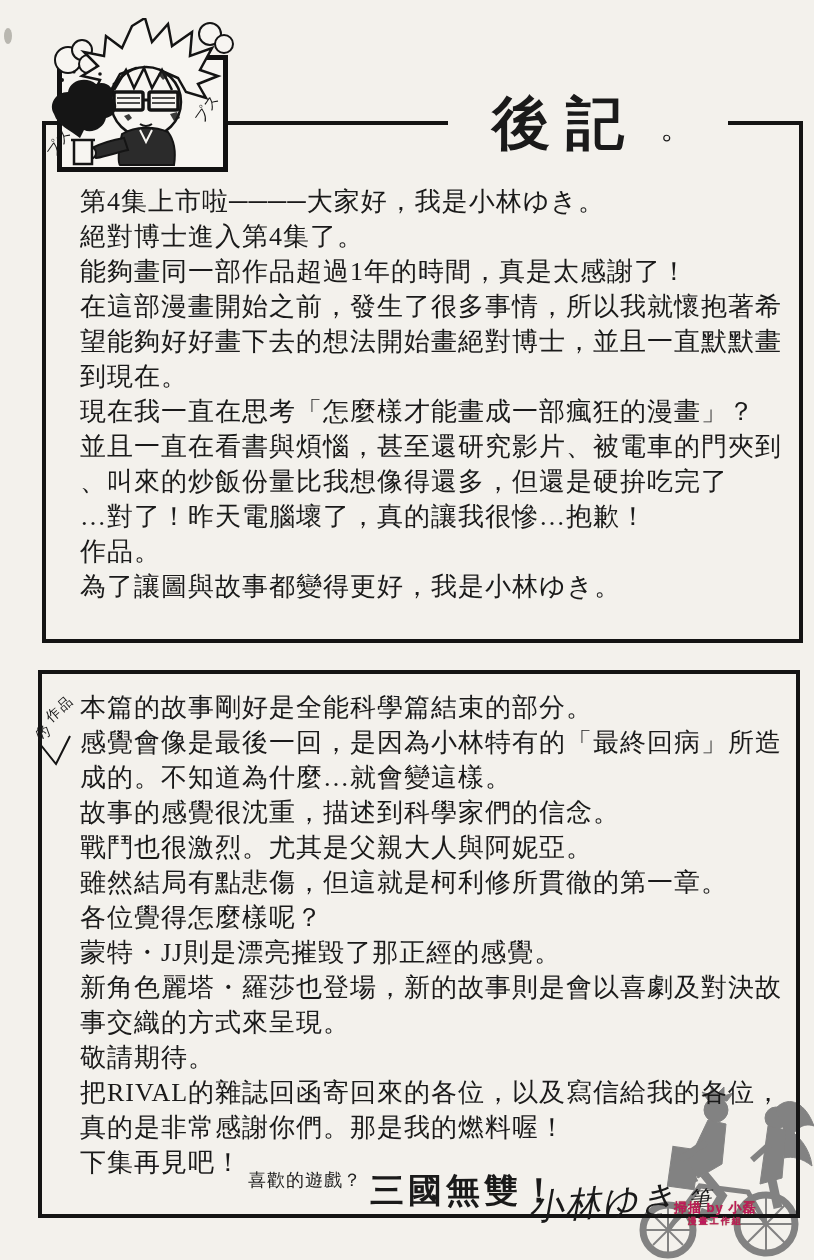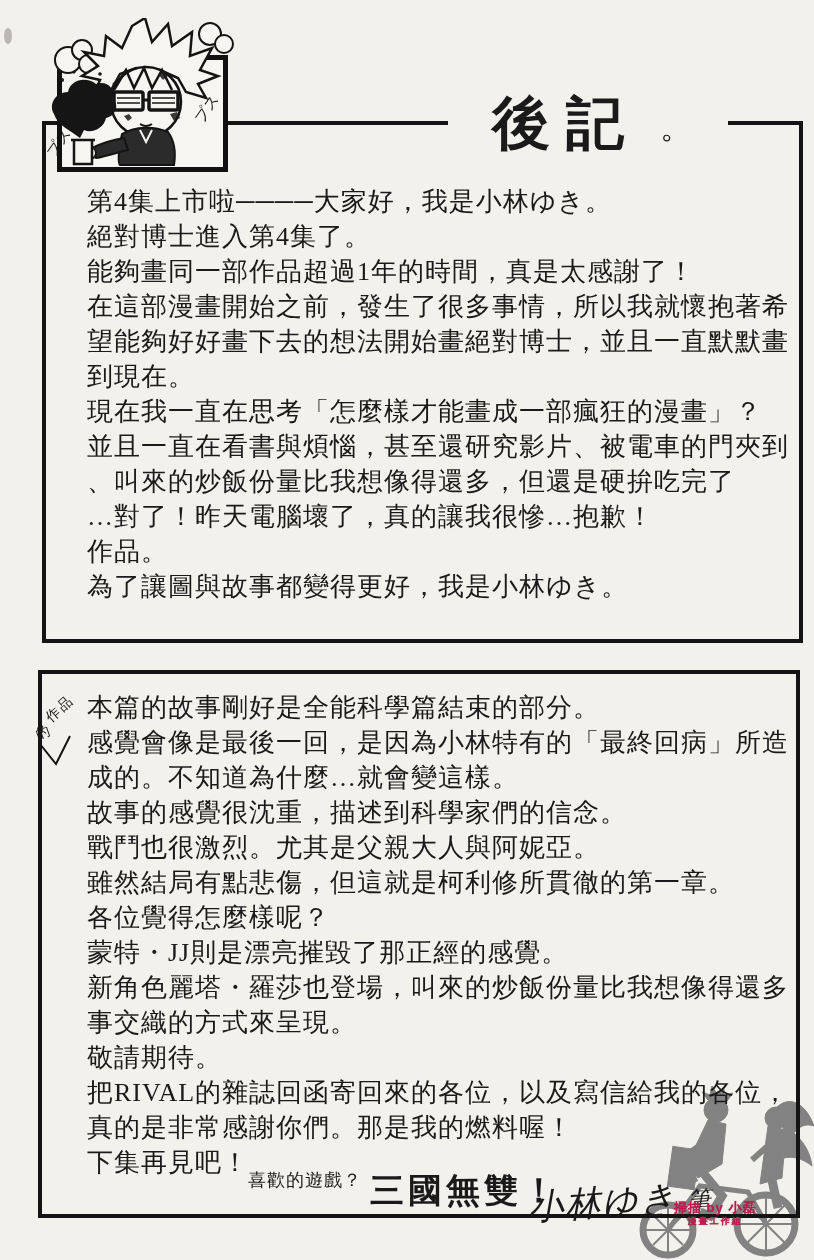--- a/index.html
+++ b/index.html
@@ -23,21 +23,21 @@
         text-indent:8px;white-space:nowrap;}
   .title-period{font-size:32px;line-height:1;margin-top:6px;}
 
   
   .illus-panel{position:absolute;left:57px;top:55px;width:171px;height:117px;
         border:5px solid #111;background:#f7f5f1;box-sizing:border-box;z-index:3;}
   .illus-svg{position:absolute;left:40px;top:18px;width:212px;height:164px;z-index:4;}
 
   
   .textblock{position:absolute;font-size:26px;line-height:35px;letter-spacing:1px;
-        white-space:nowrap;z-index:4;margin-left:7px;}
+        white-space:nowrap;z-index:4;}
   .tb1{left:80px;top:184px;width:715px;}
   .tb2{left:80px;top:690px;width:715px;}
   .textline{height:35px;}
 
   
   .margin-note{position:absolute;left:30px;top:698px;z-index:5;width:60px;height:80px;}
   .mn-a{position:absolute;left:14px;top:2px;font-size:14px;transform:rotate(-42deg);letter-spacing:2px;}
   .mn-b{position:absolute;left:6px;top:26px;font-size:14px;transform:rotate(-20deg);}
   .mn-arrow{position:absolute;left:0;top:0;}
 
@@ -163,21 +163,21 @@
 
   <div class="textblock tb2">
     <div class="textline">本篇的故事剛好是全能科學篇結束的部分。</div>
     <div class="textline">感覺會像是最後一回，是因為小林特有的「最終回病」所造</div>
     <div class="textline">成的。不知道為什麼…就會變這樣。</div>
     <div class="textline">故事的感覺很沈重，描述到科學家們的信念。</div>
     <div class="textline">戰鬥也很激烈。尤其是父親大人與阿妮亞。</div>
     <div class="textline">雖然結局有點悲傷，但這就是柯利修所貫徹的第一章。</div>
     <div class="textline">各位覺得怎麼樣呢？</div>
     <div class="textline">蒙特・JJ則是漂亮摧毀了那正經的感覺。</div>
-    <div class="textline">新角色麗塔・羅莎也登場，叫來的炒飯份量比我想像得還多</div>
+    <div class="textline">新角色麗塔・羅莎也登場，新的故事則是會以喜劇及對決故</div>
     <div class="textline">事交織的方式來呈現。</div>
     <div class="textline">敬請期待。</div>
     <div class="textline">把RIVAL的雜誌回函寄回來的各位，以及寫信給我的各位，</div>
     <div class="textline">真的是非常感謝你們。那是我的燃料喔！</div>
     <div class="textline">下集再見吧！</div>
   </div>
 
   <div class="footer-line">
     <span class="game-q">喜歡的遊戲？</span>
     <span class="game-a">三國無雙！</span>

